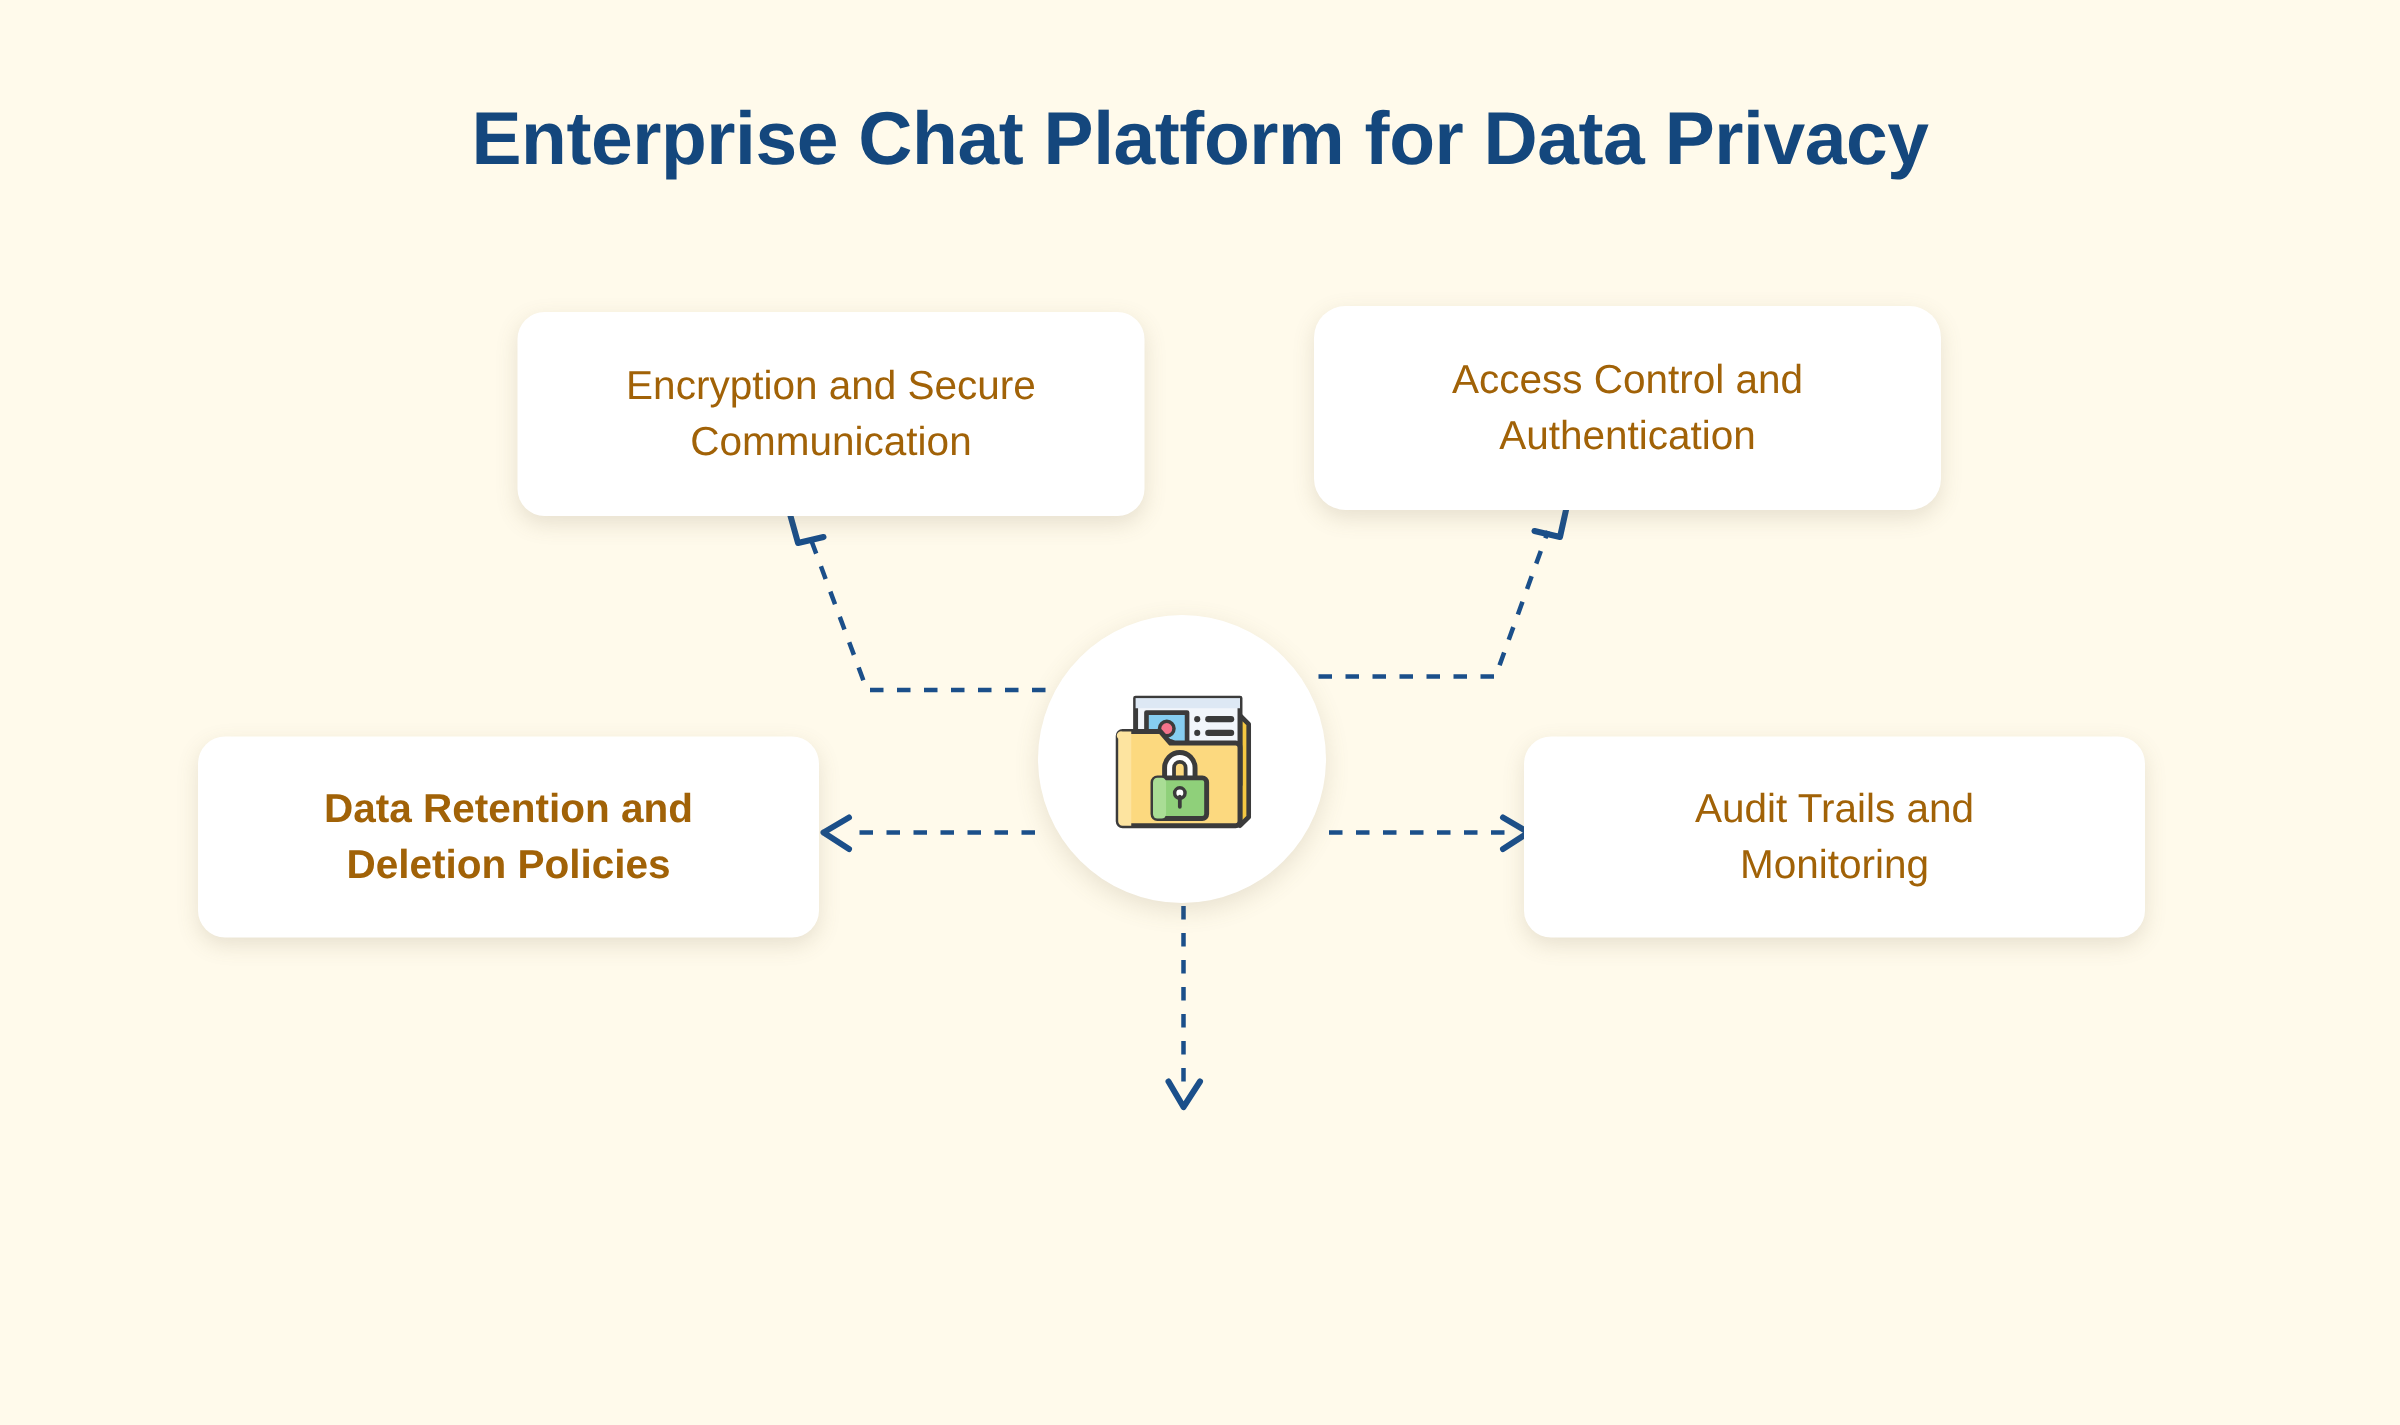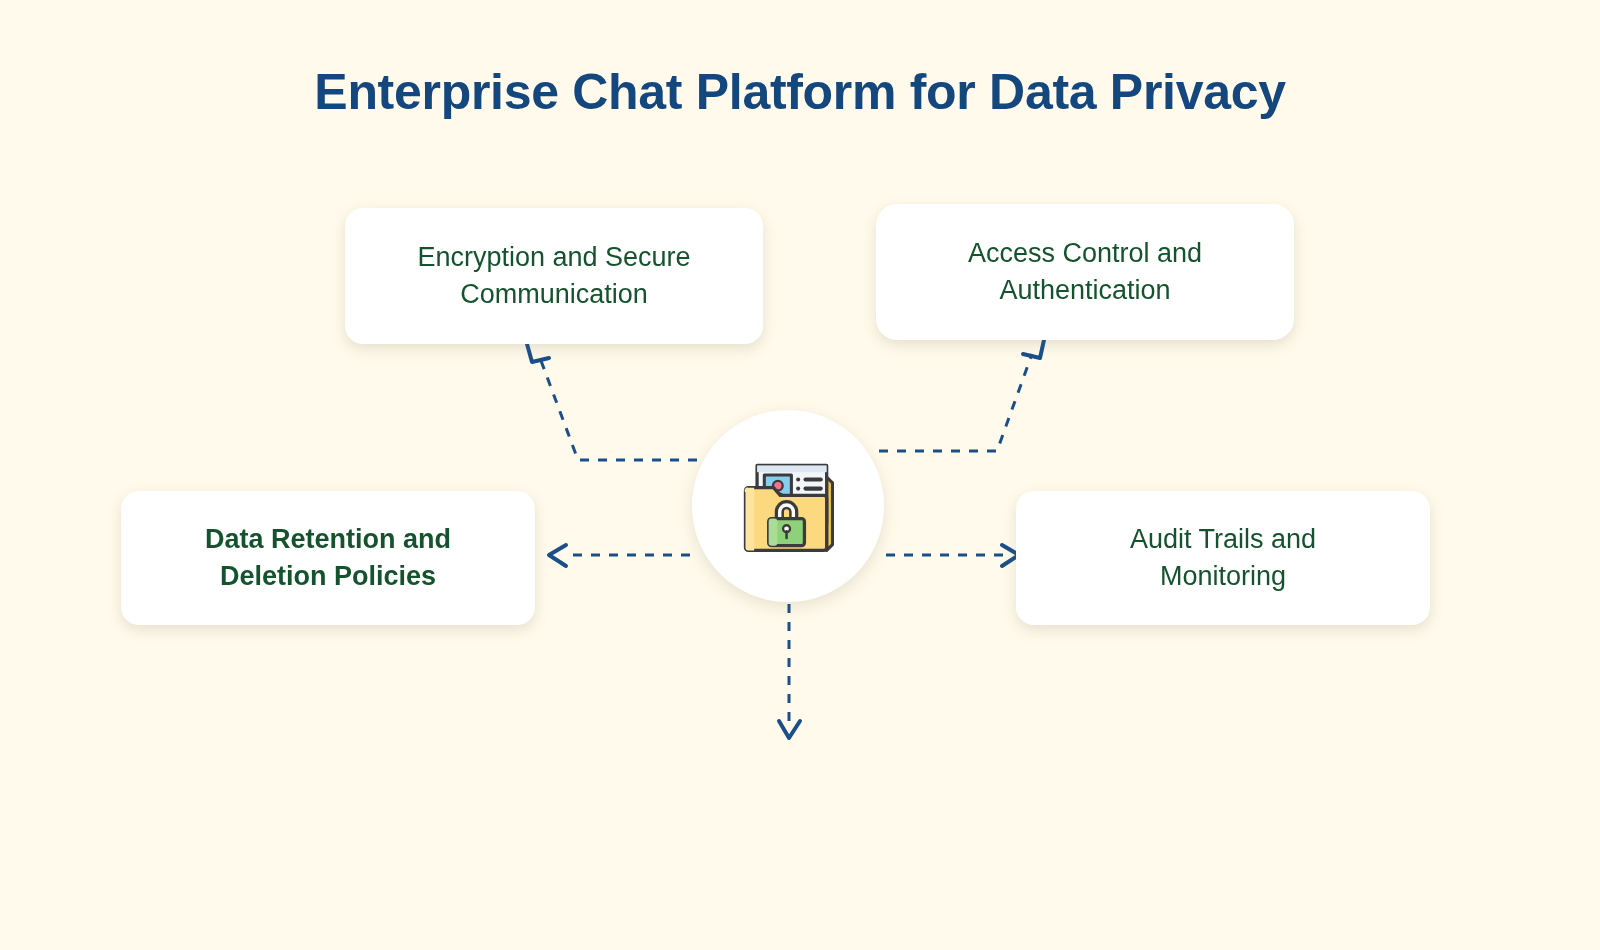--- a/index.html
+++ b/index.html
@@ -55,32 +55,32 @@
     border-radius: 18px;
     box-shadow: 0 5px 14px rgba(110, 100, 70, 0.17);
     display: flex;
     align-items: center;
     justify-content: center;
     text-align: center;
     padding: 10px 22px;
   }
 
   .card-label {
-    color: #14532d;
+    color: #a16207;
     font-size: 27px;
     line-height: 1.38;
     font-weight: 500;
     white-space: pre-line;
   }
 
   .card-label.strong { font-weight: bold; }
 
   .card-encryption     { left: 345px;  top: 198px; width: 418px; height: 136px; }
   .card-access         { left: 876px;  top: 194px; width: 418px; height: 136px; border-radius: 21px; }
-  .card-retention      { left: 121px;  top: 481px; width: 414px; height: 134px; }
+  .card-retention      { left: 132px;  top: 481px; width: 414px; height: 134px; }
   .card-audit          { left: 1016px; top: 481px; width: 414px; height: 134px; }
   .card-anonymization  { left: 582px;  top: 735px; width: 414px; height: 142px; }
 
   
   .hub {
     position: absolute;
     left: 692px;
     top: 400px;
     width: 192px;
     height: 192px;

